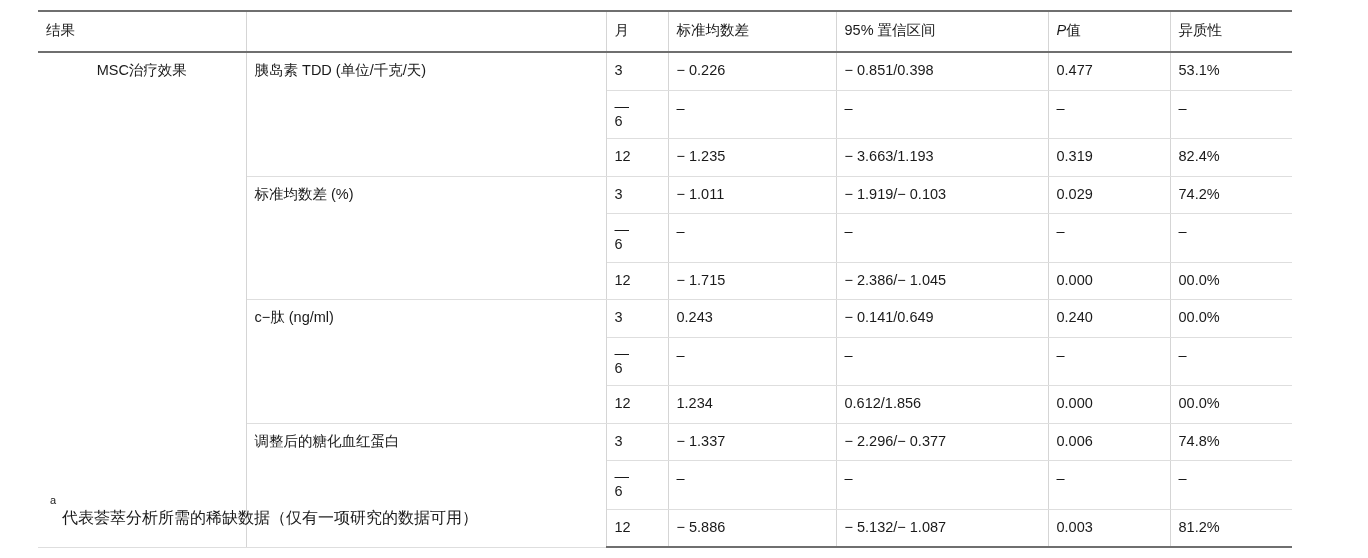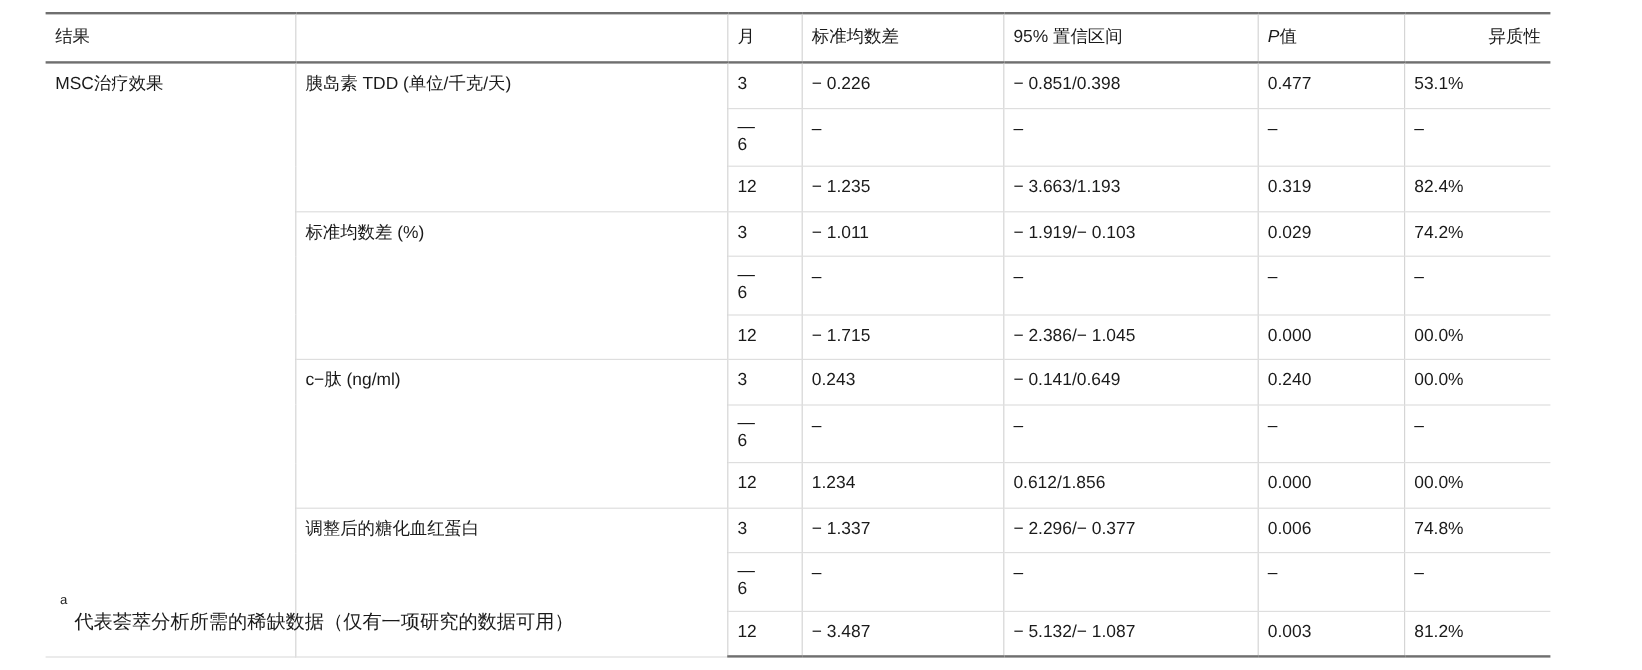--- a/index.html
+++ b/index.html
@@ -45,41 +45,42 @@
     text-align: left;
     vertical-align: top;
     padding: 9px 8px 11px 8px;
     border-top: 2px solid #6f6f6f;
     border-bottom: 2px solid #6f6f6f;
     border-right: 1px solid #d5d5d5;
     background: #ffffff;
     font-size: 14.5px;
     color: #1a1a1a;
   }
-  thead th:last-child { border-right: none; text-align: right; }
+  thead th:last-child { border-right: none; }
   thead th .ital { font-style: italic; }
 
   tbody td {
     vertical-align: top;
     padding: 8px 8px 9px 8px;
     border-bottom: 1px solid #dedede;
     border-right: 1px solid #d5d5d5;
     font-size: 14.5px;
     line-height: 1.35;
     color: #1a1a1a;
     background: #ffffff;
     height: 18px;
   }
   tbody td:last-child { border-right: none; }
 
   tbody tr.group-start > td { border-top: 1px solid #bdbdbd; }
   tbody tr.last-row > td { border-bottom: 2px solid #6f6f6f; }
 
   td.cat {
     border-right: 1px solid #d5d5d5;
+    text-align: center;
   }
   td.outcome {
     border-right: 1px solid #d5d5d5;
   }
 
   .dash-stack {
     display: block;
     line-height: 1.05;
   }
   .dash-stack .d {
@@ -238,21 +239,21 @@
                 <span class="d">6</span>
               </span>
             </td>
           <td>–</td>
           <td>–</td>
           <td>–</td>
           <td>–</td>
         </tr>
         <tr class="last-row">
           <td>12</td>
-          <td>− 3.487</td>
+          <td>− 5.886</td>
           <td>− 5.132/− 1.087</td>
           <td>0.003</td>
           <td>81.2%</td>
         </tr>
 
       </tbody>
     </table>
   </div>
 
   <div class="footnote">

